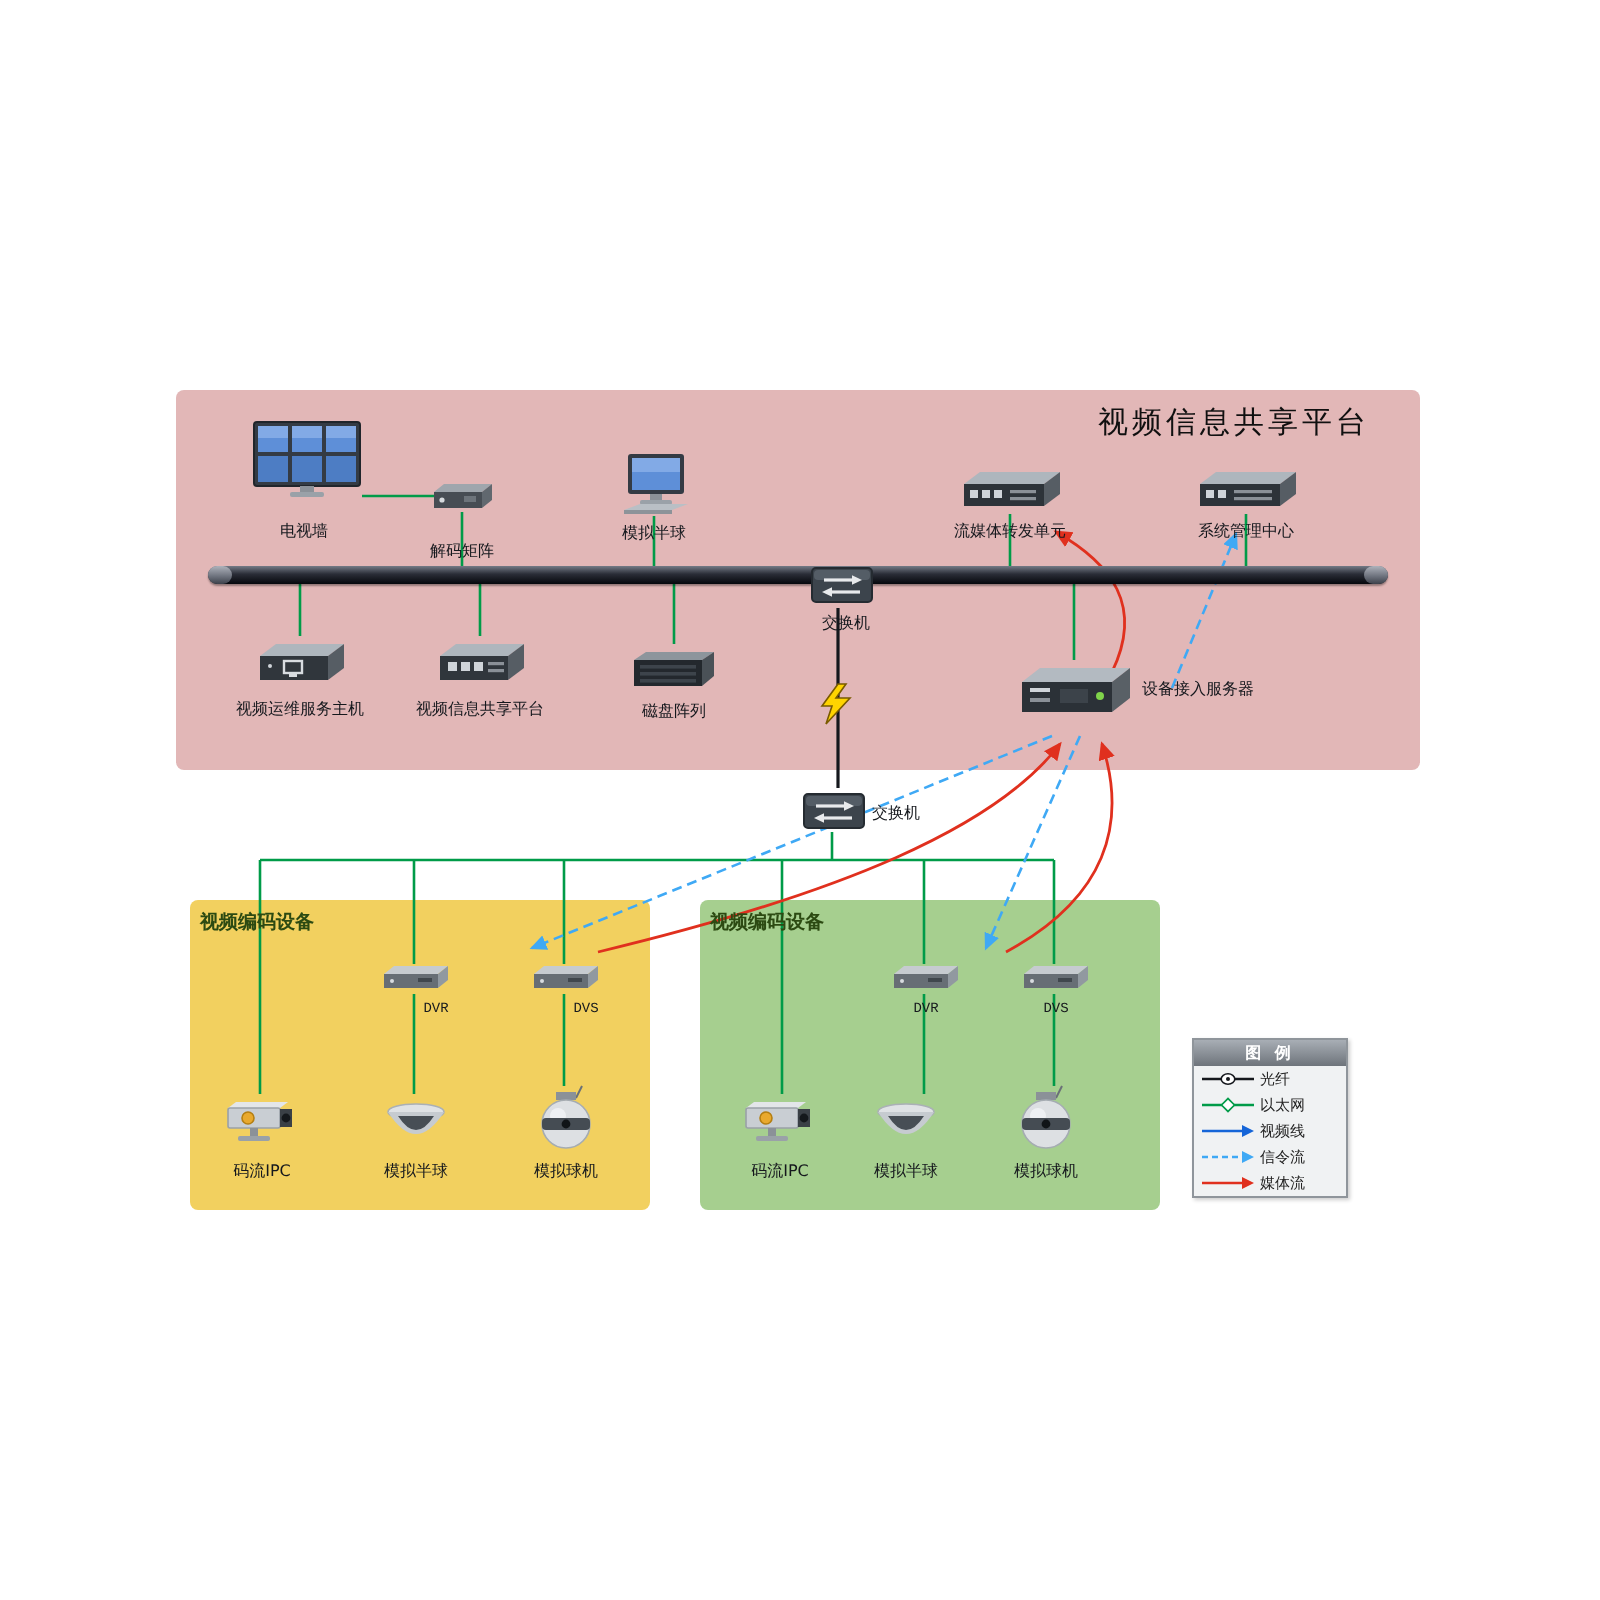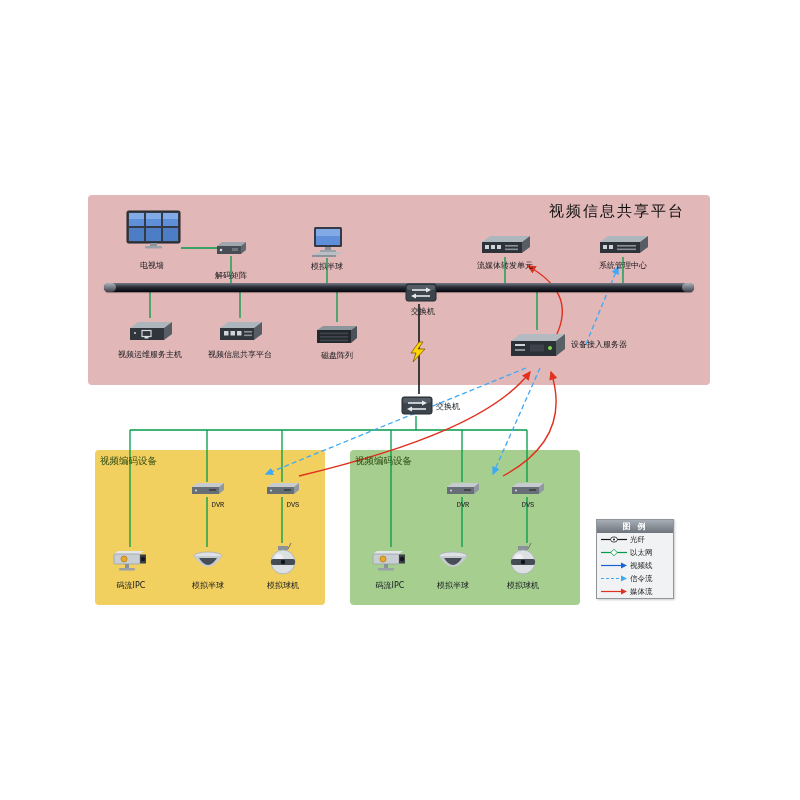--- a/index.html
+++ b/index.html
@@ -30,21 +30,21 @@
     position:absolute;z-index:4;font-size:8px;color:#15181d;
     text-align:center;line-height:1.15;white-space:nowrap;
   }
   .lbl-left{text-align:left;}
   .lbl-sm{font-size:7px;font-family:Liberation Mono, monospace;}
   #diagram-title{
     position:absolute;left:528px;top:202px;width:178px;z-index:4;
     font-size:15px;font-weight:normal;color:#101010;letter-spacing:2px;text-align:center;
   }
   .region-label{
-    position:absolute;z-index:4;font-size:9.5px;font-weight:normal;color:#2c4a12;
+    position:absolute;z-index:4;font-size:9.5px;font-weight:bold;color:#2c4a12;
   }
   #legend{
     position:absolute;left:596px;top:519px;width:76px;z-index:5;
     background:#f0f2f3;border:1px solid #8f959b;box-shadow:1px 1px 2px rgba(0,0,0,.2);
   }
   #legend-header{
     height:13px;background:linear-gradient(180deg,#a8aeb5 0%,#6e747b 100%);
     color:#ffffff;font-size:8px;font-weight:bold;text-align:center;line-height:13px;
     letter-spacing:2px;
   }

